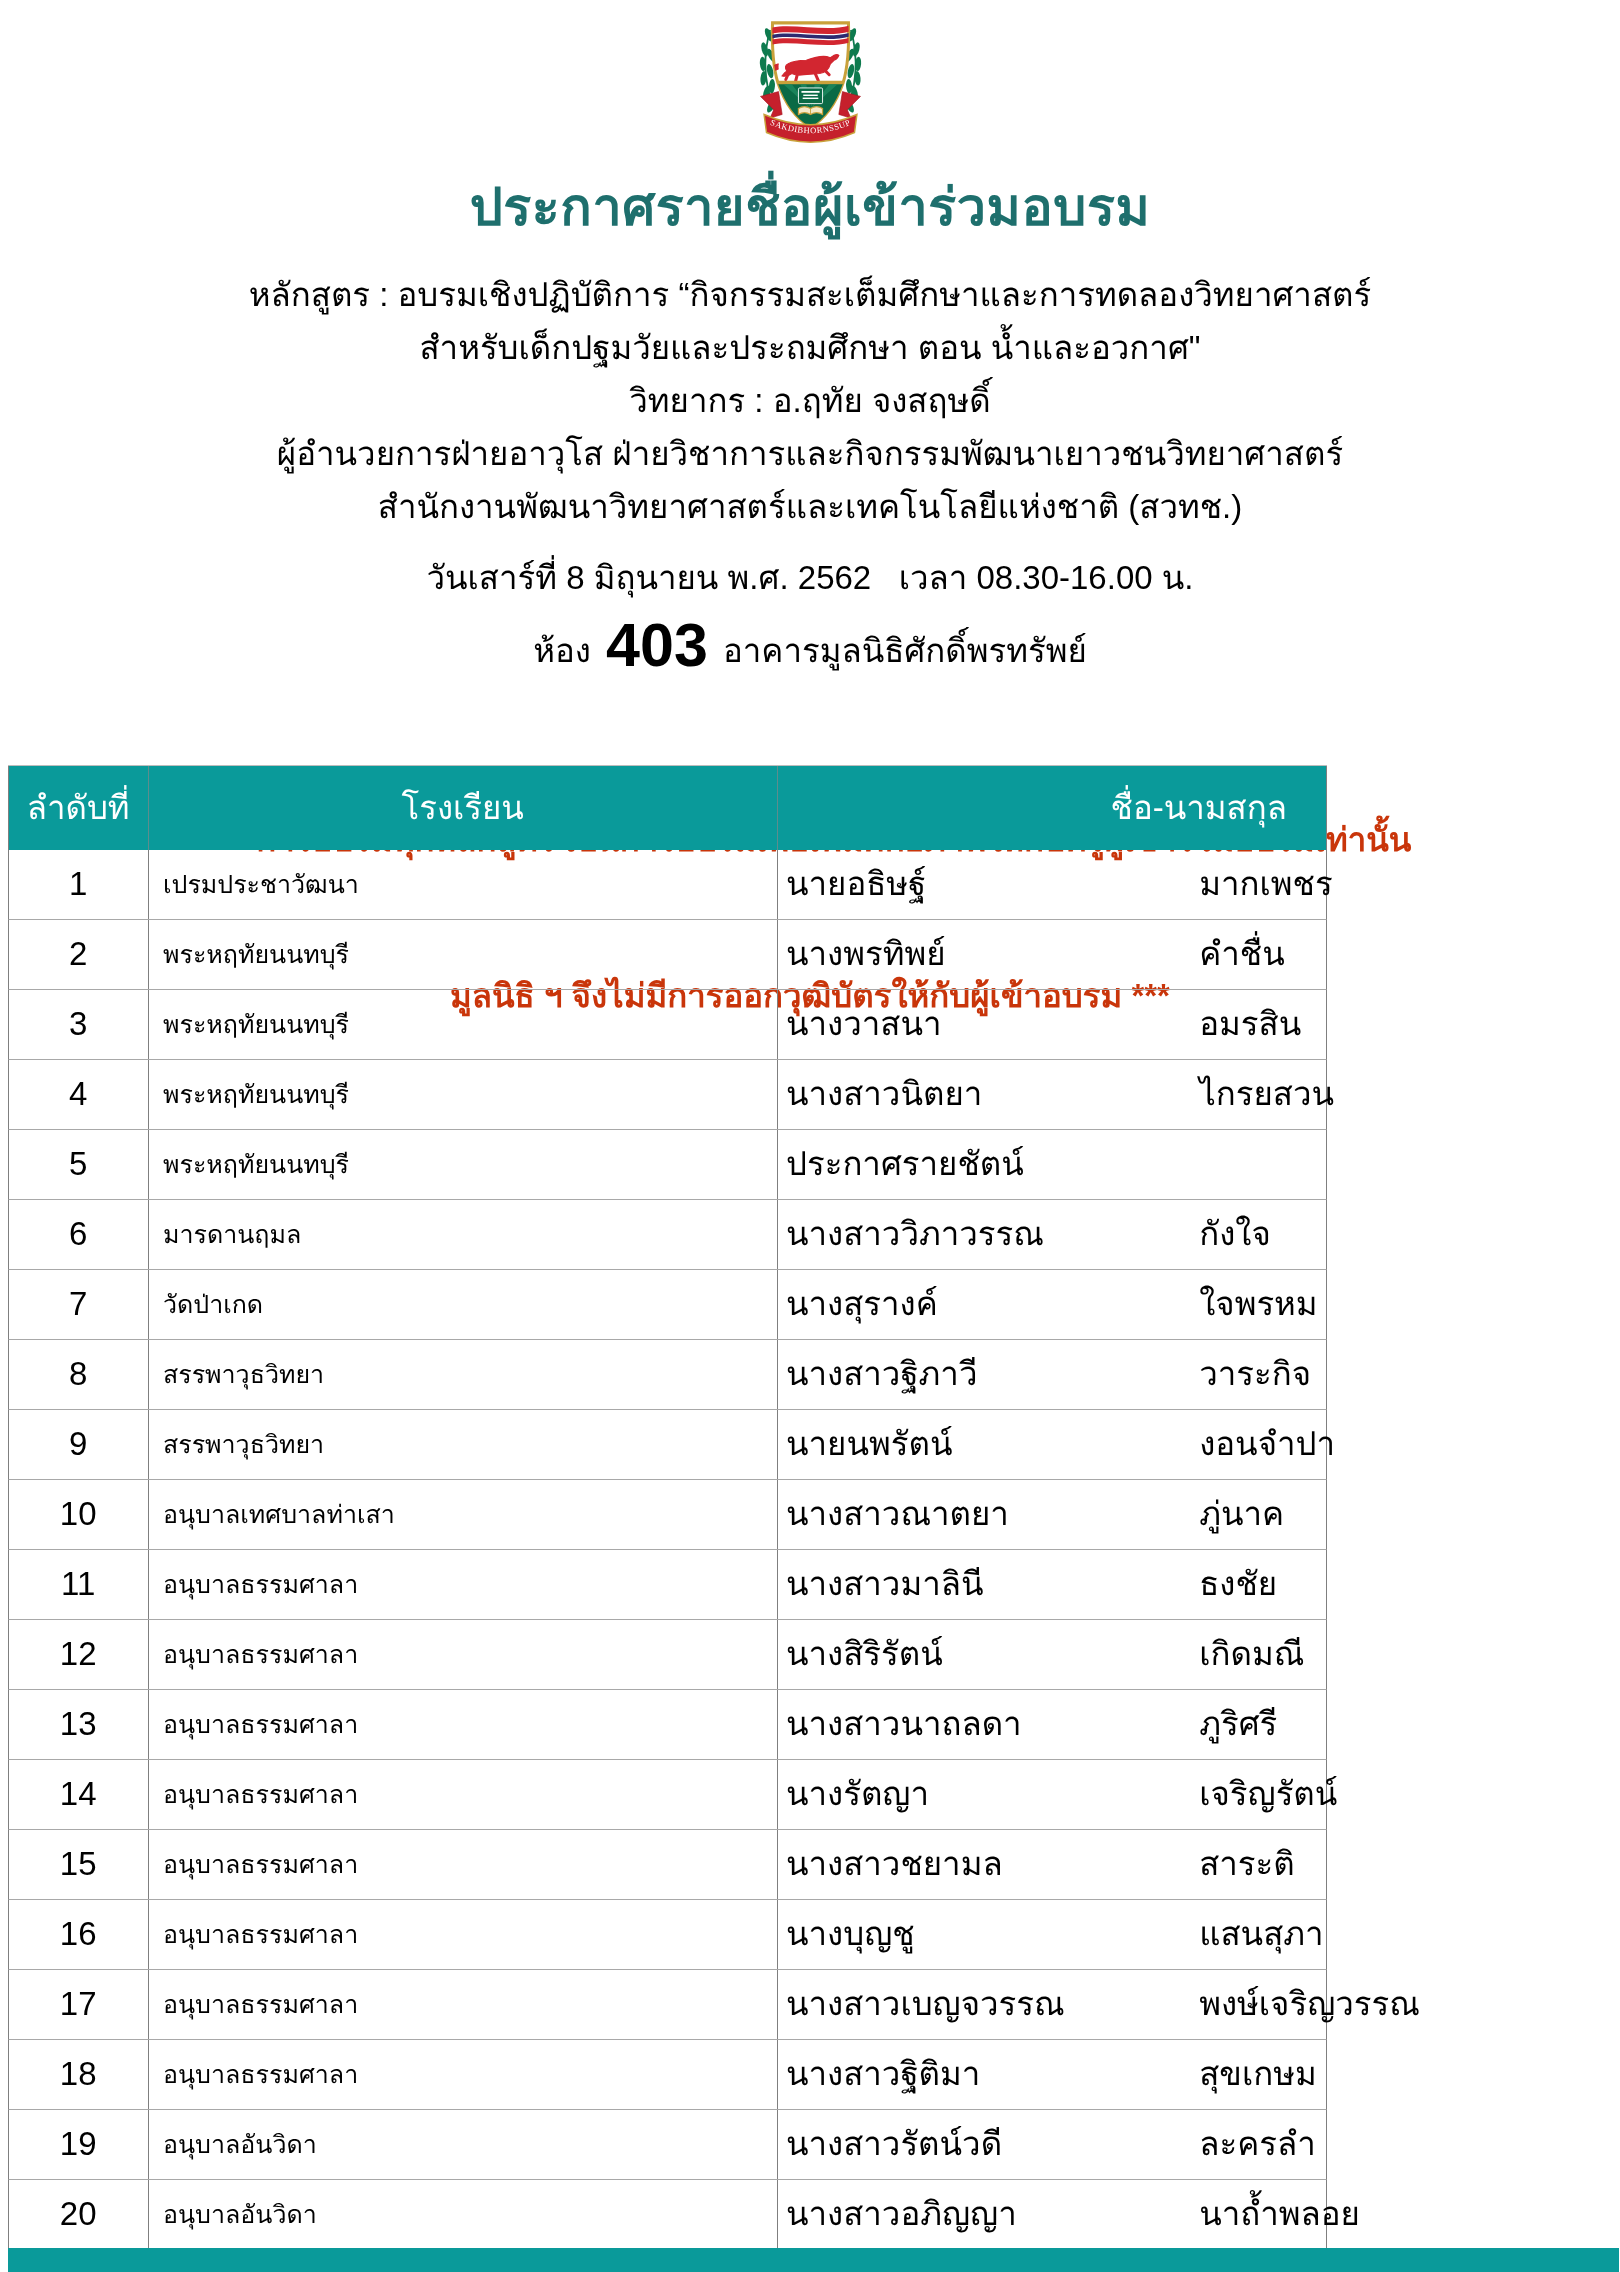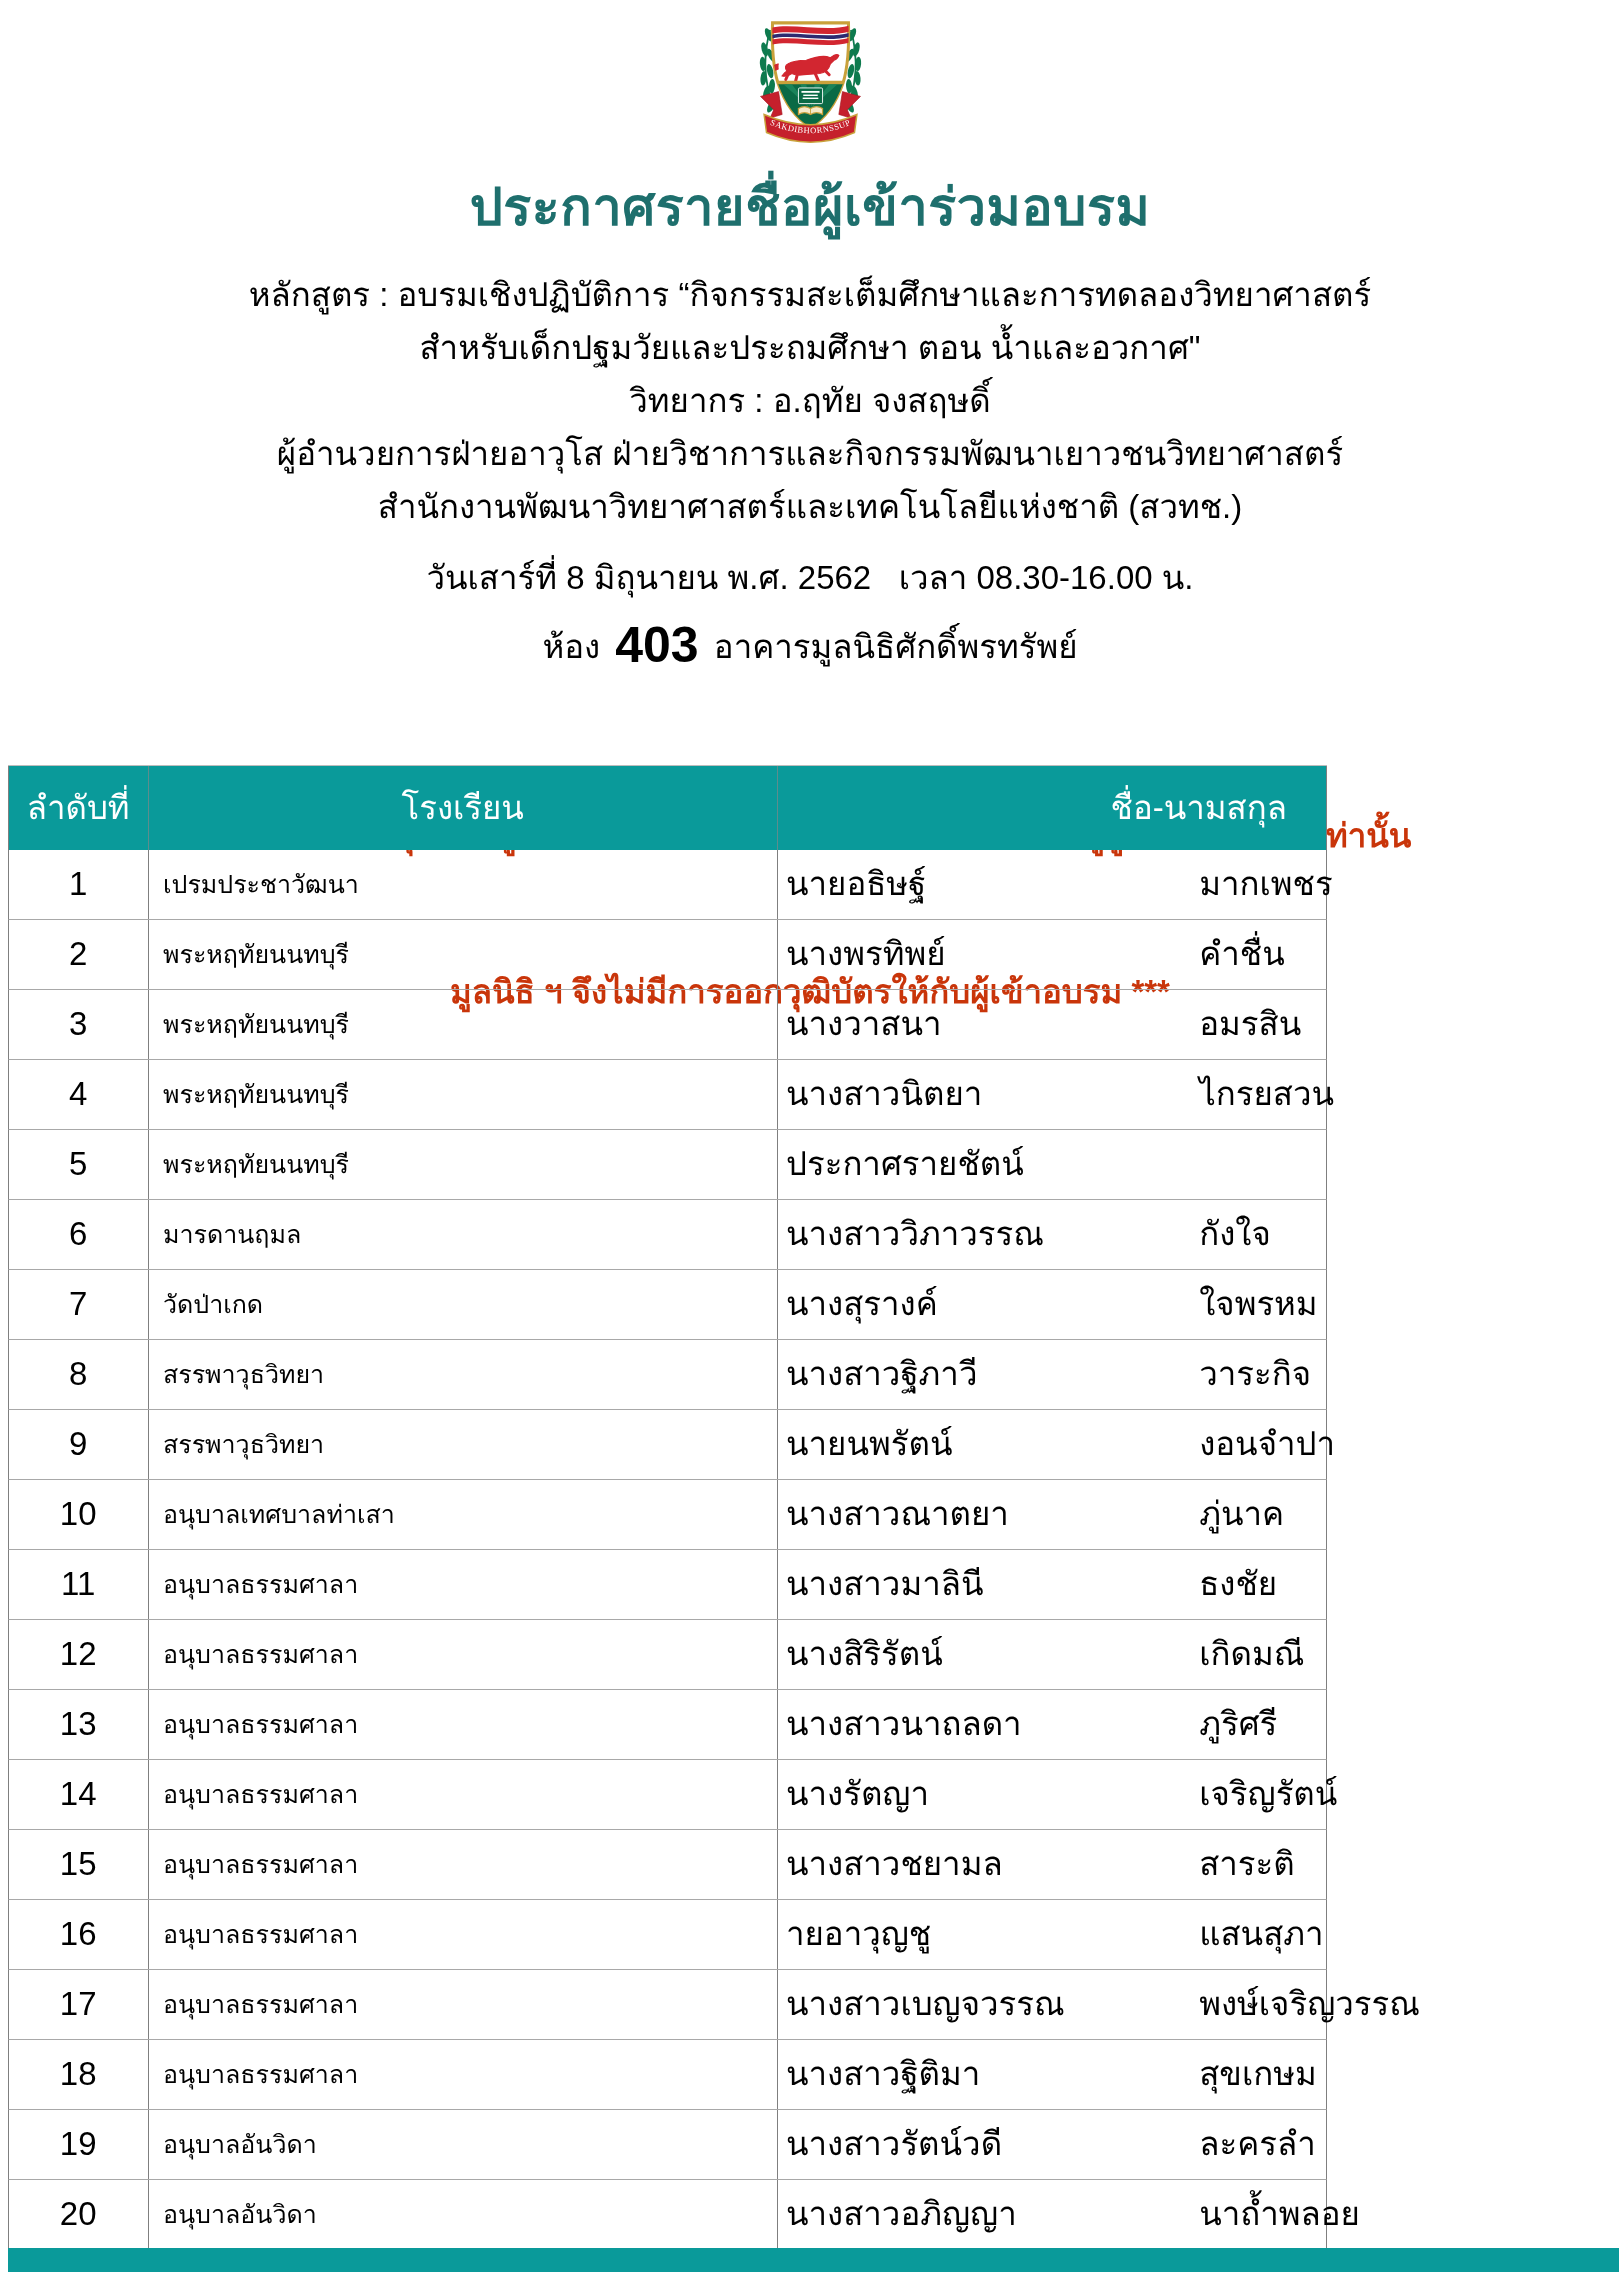--- a/index.html
+++ b/index.html
@@ -16,21 +16,21 @@
   }
   .doc-header{text-align:center;padding-top:6px;}
   .logo-wrap{height:143px;display:flex;justify-content:center;align-items:flex-start;}
   .page-title{
     color:var(--title-green);font-size:52px;font-weight:bold;
     margin:15.5px 0 20px 0;letter-spacing:0.6px;
   }
   .line{font-size:33px;line-height:53px;white-space:pre-wrap;}
   .date-line{margin-top:18px;}
   .room-line{margin-top:7.1px;font-size:33px;line-height:69px;white-space:pre-wrap;}
-  .room-number{font-size:50px;font-family:"Liberation Sans",sans-serif;font-weight:600;vertical-align:-3.6px;padding:0 6px;}
+  .room-number{font-size:61px;font-family:"Liberation Sans",sans-serif;font-weight:600;vertical-align:-3.6px;padding:0 6px;}
   .warning{margin-top:25px;color:var(--warning-red);font-weight:bold;font-size:33px;line-height:52px;white-space:pre-wrap;}
 
   .roster-table{
     position:absolute;left:7.7px;top:765px;width:1319px;
     border-top:1.2px solid #bdbdbd;box-sizing:border-box;
   }
   .t-row{
     display:grid;grid-template-columns:140px 629px 412px 430px;
     border-left:1.2px solid var(--v-line);border-right:1.2px solid var(--v-line);
     box-sizing:border-box;
@@ -273,21 +273,21 @@
   <div class="t-row t-body-row">
     <div class="cell c-no">15</div>
     <div class="cell c-school">อนุบาลธรรมศาลา</div>
     <div class="cell c-first">นางสาวชยามล</div>
     <div class="cell c-last">สาระติ</div>
   </div>
 
   <div class="t-row t-body-row">
     <div class="cell c-no">16</div>
     <div class="cell c-school">อนุบาลธรรมศาลา</div>
-    <div class="cell c-first">ายอาวุญชู</div>
+    <div class="cell c-first">นางบุญชู</div>
     <div class="cell c-last">แสนสุภา</div>
   </div>
 
   <div class="t-row t-body-row">
     <div class="cell c-no">17</div>
     <div class="cell c-school">อนุบาลธรรมศาลา</div>
     <div class="cell c-first">นางสาวเบญจวรรณ</div>
     <div class="cell c-last">พงษ์เจริญวรรณ</div>
   </div>
 

